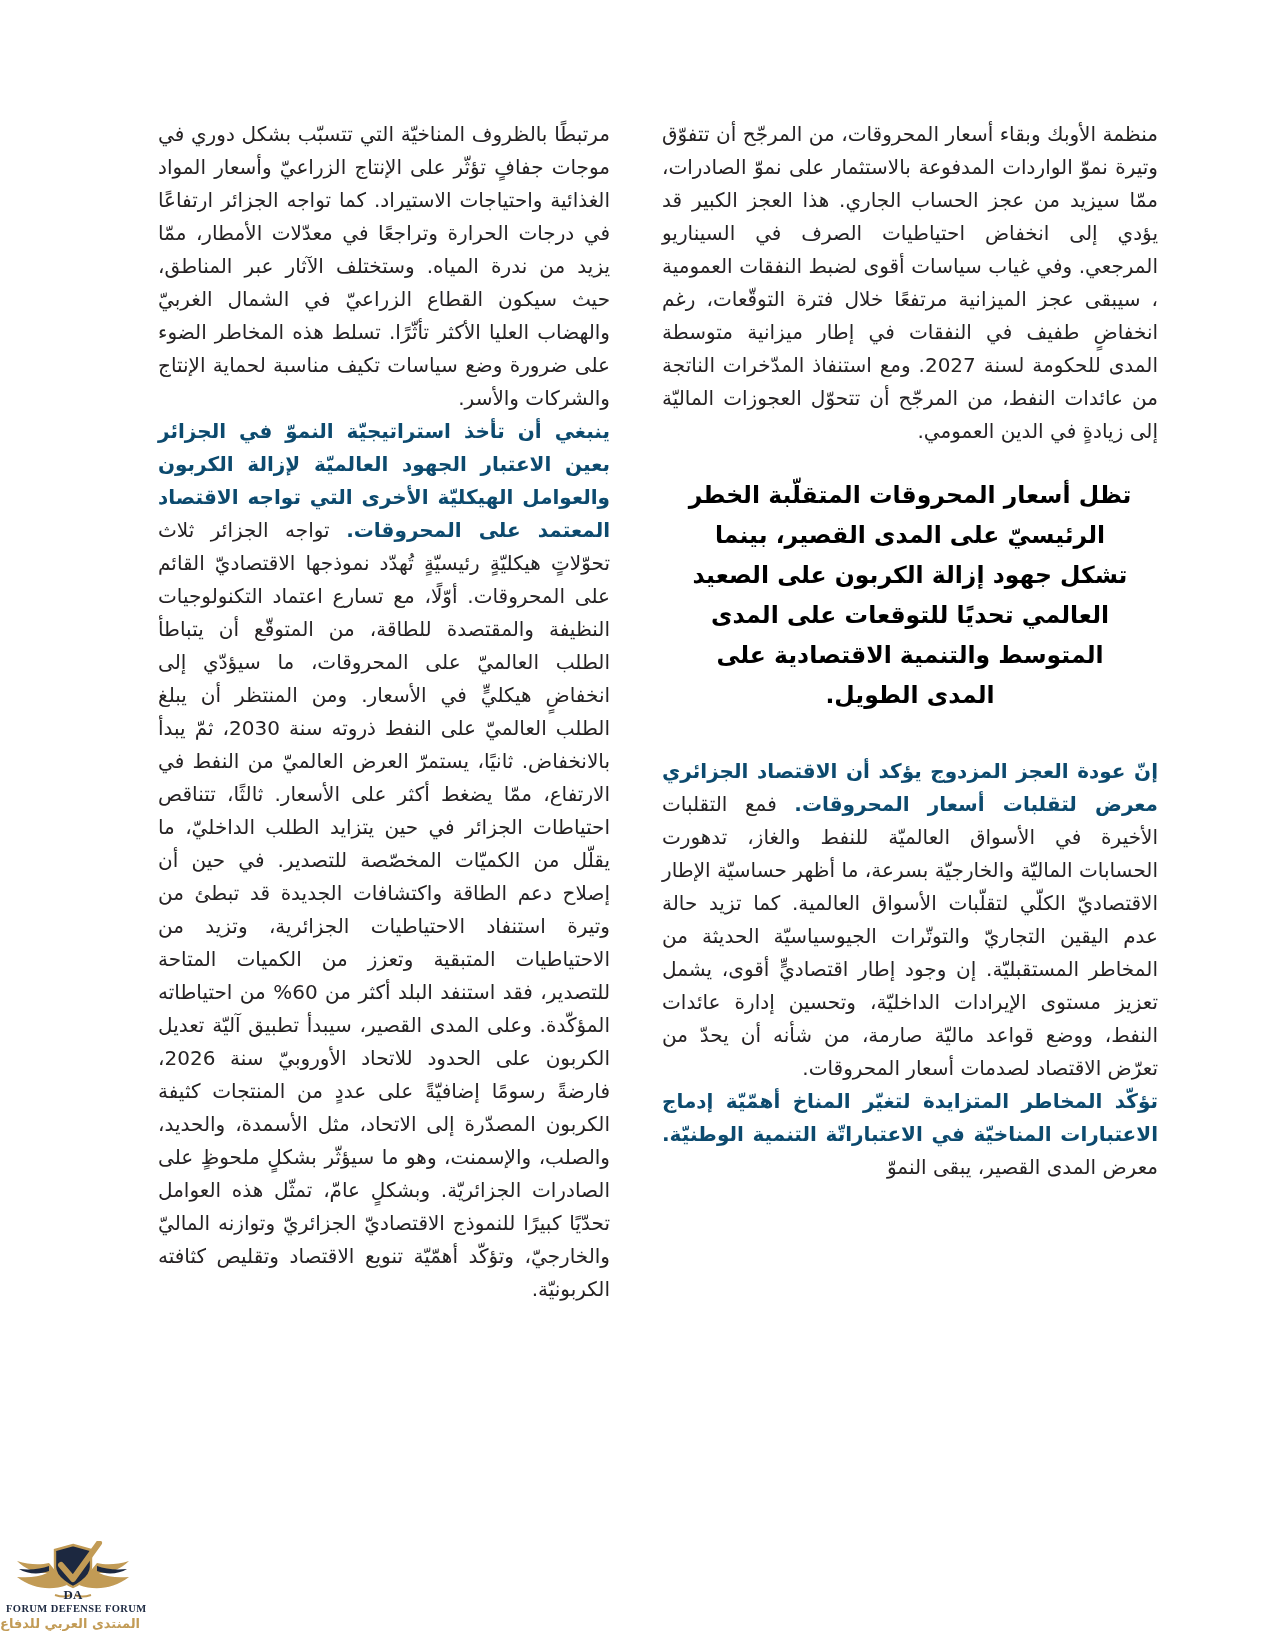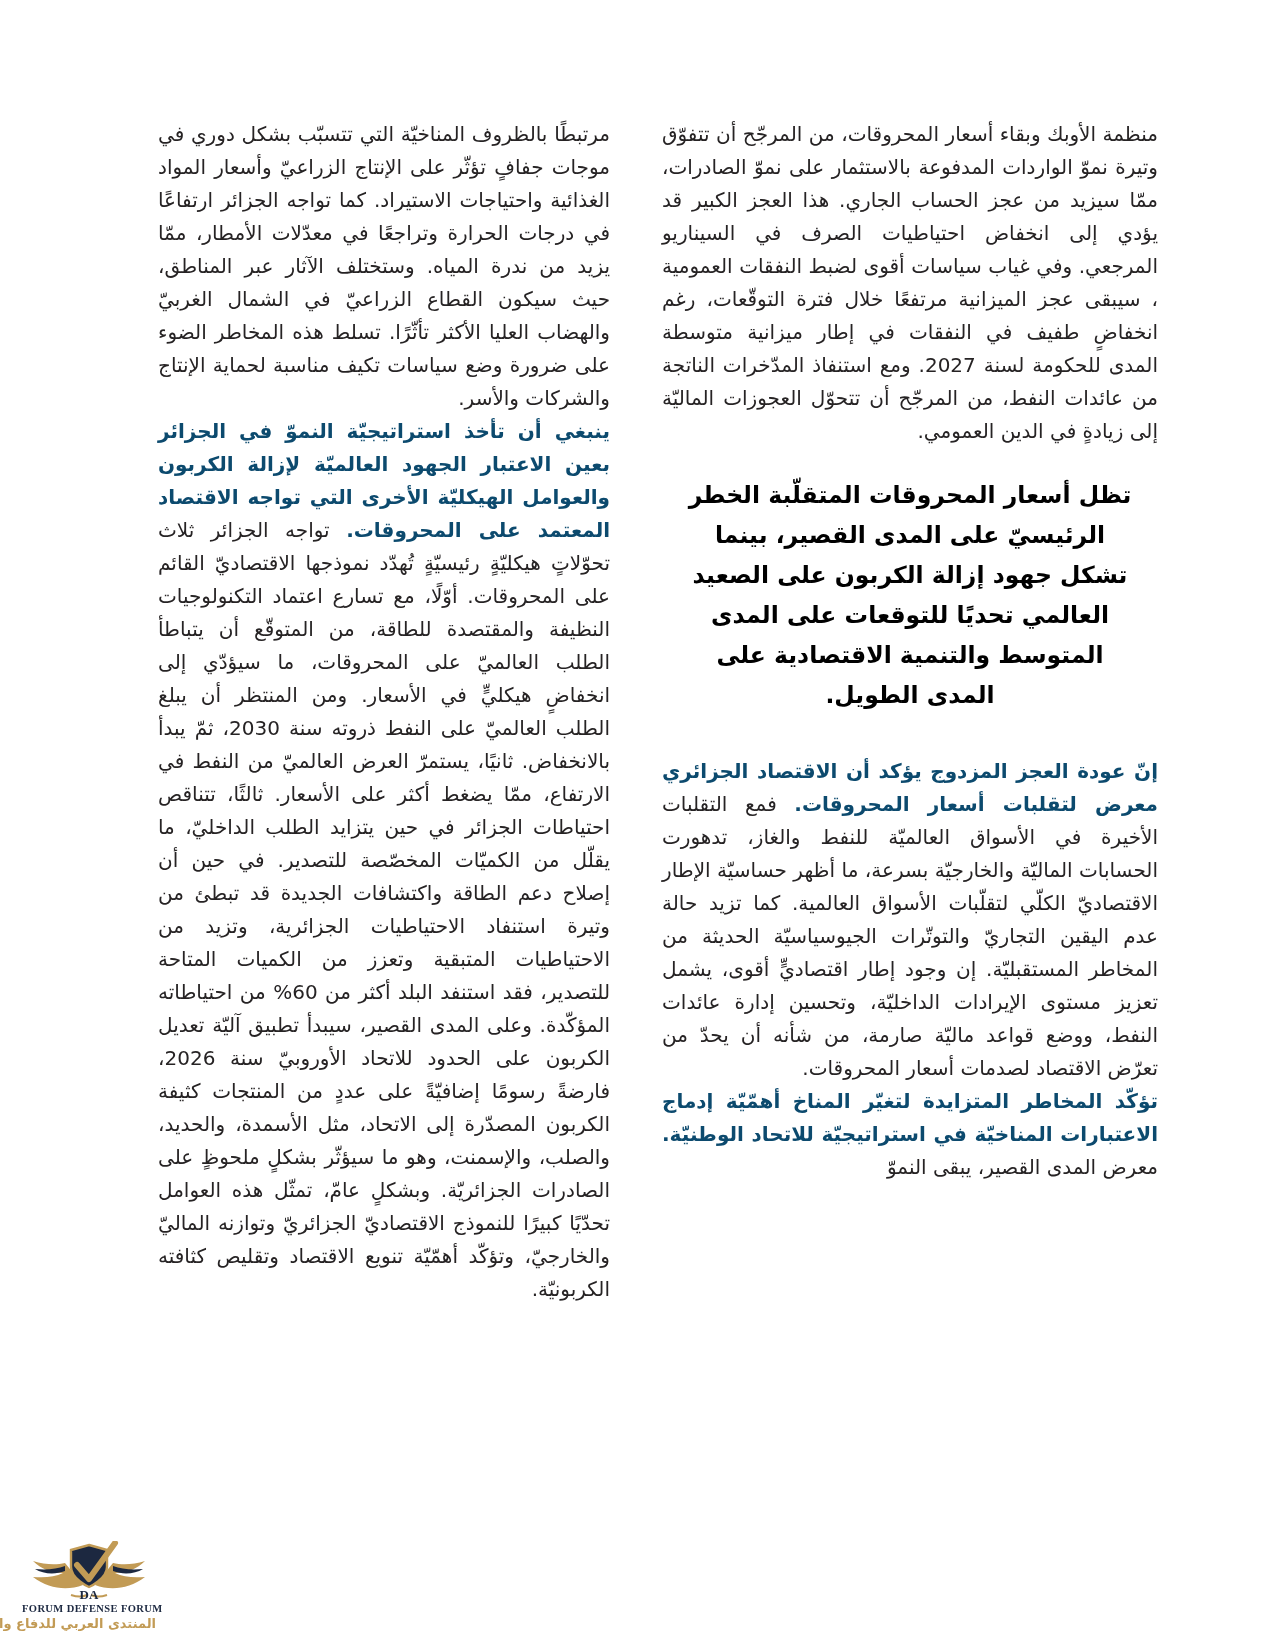--- a/index.html
+++ b/index.html
@@ -40,21 +40,21 @@
     margin: 27px 4px 40px 4px;
     padding: 0 14px;
     font-size: 23.5px;
     line-height: 40px;
     font-weight: bold;
     text-align: center;
     color: #000000;
   }
   .logo {
     position: absolute;
-    left: 22px;
+    left: 6px;
     top: 1541px;
     width: 134px;
     text-align: center;
     direction: ltr;
   }
   .logo .emblem { display: block; margin: 0 auto; }
   .logo .en-name {
     display: block;
     font-family: "Liberation Serif", serif;
     font-weight: bold;
@@ -80,21 +80,21 @@
 
   <div class="columns">
 
     <div class="col col-first">
       <p><span>منظمة الأوبك وبقاء أسعار المحروقات، من المرجّح أن تتفوّق وتيرة نموّ الواردات المدفوعة بالاستثمار على نموّ الصادرات، ممّا سيزيد من عجز الحساب الجاري. هذا العجز الكبير قد يؤدي إلى انخفاض احتياطيات الصرف في السيناريو المرجعي. وفي غياب سياسات أقوى لضبط النفقات العمومية ، سيبقى عجز الميزانية مرتفعًا خلال فترة التوقّعات، رغم انخفاضٍ طفيف في النفقات في إطار ميزانية متوسطة المدى للحكومة لسنة 2027. ومع استنفاذ المدّخرات الناتجة من عائدات النفط، من المرجّح أن تتحوّل العجوزات الماليّة إلى زيادةٍ في الدين العمومي.</span></p>
 
       <div class="pull-quote">تظل أسعار المحروقات المتقلّبة الخطر الرئيسيّ على المدى القصير، بينما تشكل جهود إزالة الكربون على الصعيد العالمي تحديًا للتوقعات على المدى المتوسط والتنمية الاقتصادية على المدى الطويل.</div>
 
       <p><strong>إنّ عودة العجز المزدوج يؤكد أن الاقتصاد الجزائري معرض لتقلبات أسعار المحروقات.</strong><span> فمع التقلبات الأخيرة في الأسواق العالميّة للنفط والغاز، تدهورت الحسابات الماليّة والخارجيّة بسرعة، ما أظهر حساسيّة الإطار الاقتصاديّ الكلّي لتقلّبات الأسواق العالمية. كما تزيد حالة عدم اليقين التجاريّ والتوتّرات الجيوسياسيّة الحديثة من المخاطر المستقبليّة. إن وجود إطار اقتصاديٍّ أقوى، يشمل تعزيز مستوى الإيرادات الداخليّة، وتحسين إدارة عائدات النفط، ووضع قواعد ماليّة صارمة، من شأنه أن يحدّ من تعرّض الاقتصاد لصدمات أسعار المحروقات.</span></p>
 
-      <p><strong>تؤكّد المخاطر المتزايدة لتغيّر المناخ أهمّيّة إدماج الاعتبارات المناخيّة في استراتيجيّة للاتحاد الوطنيّة.</strong><span> معرض المدى القصير، يبقى النموّ</span></p>
+      <p><strong>تؤكّد المخاطر المتزايدة لتغيّر المناخ أهمّيّة إدماج الاعتبارات المناخيّة في الاعتباراتّة التنمية الوطنيّة.</strong><span> معرض المدى القصير، يبقى النموّ</span></p>
     </div>
 
     <div class="col col-second">
       <p><span>مرتبطًا بالظروف المناخيّة التي تتسبّب بشكل دوري في موجات جفافٍ تؤثّر على الإنتاج الزراعيّ وأسعار المواد الغذائية واحتياجات الاستيراد. كما تواجه الجزائر ارتفاعًا في درجات الحرارة وتراجعًا في معدّلات الأمطار، ممّا يزيد من ندرة المياه. وستختلف الآثار عبر المناطق، حيث سيكون القطاع الزراعيّ في الشمال الغربيّ والهضاب العليا الأكثر تأثّرًا. تسلط هذه المخاطر الضوء على ضرورة وضع سياسات تكيف مناسبة لحماية الإنتاج والشركات والأسر.</span></p>
 
       <p><strong>ينبغي أن تأخذ استراتيجيّة النموّ في الجزائر بعين الاعتبار الجهود العالميّة لإزالة الكربون والعوامل الهيكليّة الأخرى التي تواجه الاقتصاد المعتمد على المحروقات.</strong><span> تواجه الجزائر ثلاث تحوّلاتٍ هيكليّةٍ رئيسيّةٍ تُهدّد نموذجها الاقتصاديّ القائم على المحروقات. أوّلًا، مع تسارع اعتماد التكنولوجيات النظيفة والمقتصدة للطاقة، من المتوقّع أن يتباطأ الطلب العالميّ على المحروقات، ما سيؤدّي إلى انخفاضٍ هيكليٍّ في الأسعار. ومن المنتظر أن يبلغ الطلب العالميّ على النفط ذروته سنة 2030، ثمّ يبدأ بالانخفاض. ثانيًا، يستمرّ العرض العالميّ من النفط في الارتفاع، ممّا يضغط أكثر على الأسعار. ثالثًا، تتناقص احتياطات الجزائر في حين يتزايد الطلب الداخليّ، ما يقلّل من الكميّات المخصّصة للتصدير. في حين أن إصلاح دعم الطاقة واكتشافات الجديدة قد تبطئ من وتيرة استنفاد الاحتياطيات الجزائرية، وتزيد من الاحتياطيات المتبقية وتعزز من الكميات المتاحة للتصدير، فقد استنفد البلد أكثر من 60% من احتياطاته المؤكّدة. وعلى المدى القصير، سيبدأ تطبيق آليّة تعديل الكربون على الحدود للاتحاد الأوروبيّ سنة 2026، فارضةً رسومًا إضافيّةً على عددٍ من المنتجات كثيفة الكربون المصدّرة إلى الاتحاد، مثل الأسمدة، والحديد، والصلب، والإسمنت، وهو ما سيؤثّر بشكلٍ ملحوظٍ على الصادرات الجزائريّة. وبشكلٍ عامّ، تمثّل هذه العوامل تحدّيًا كبيرًا للنموذج الاقتصاديّ الجزائريّ وتوازنه الماليّ والخارجيّ، وتؤكّد أهمّيّة تنويع الاقتصاد وتقليص كثافته الكربونيّة.</span></p>
     </div>
 
   </div>
 

